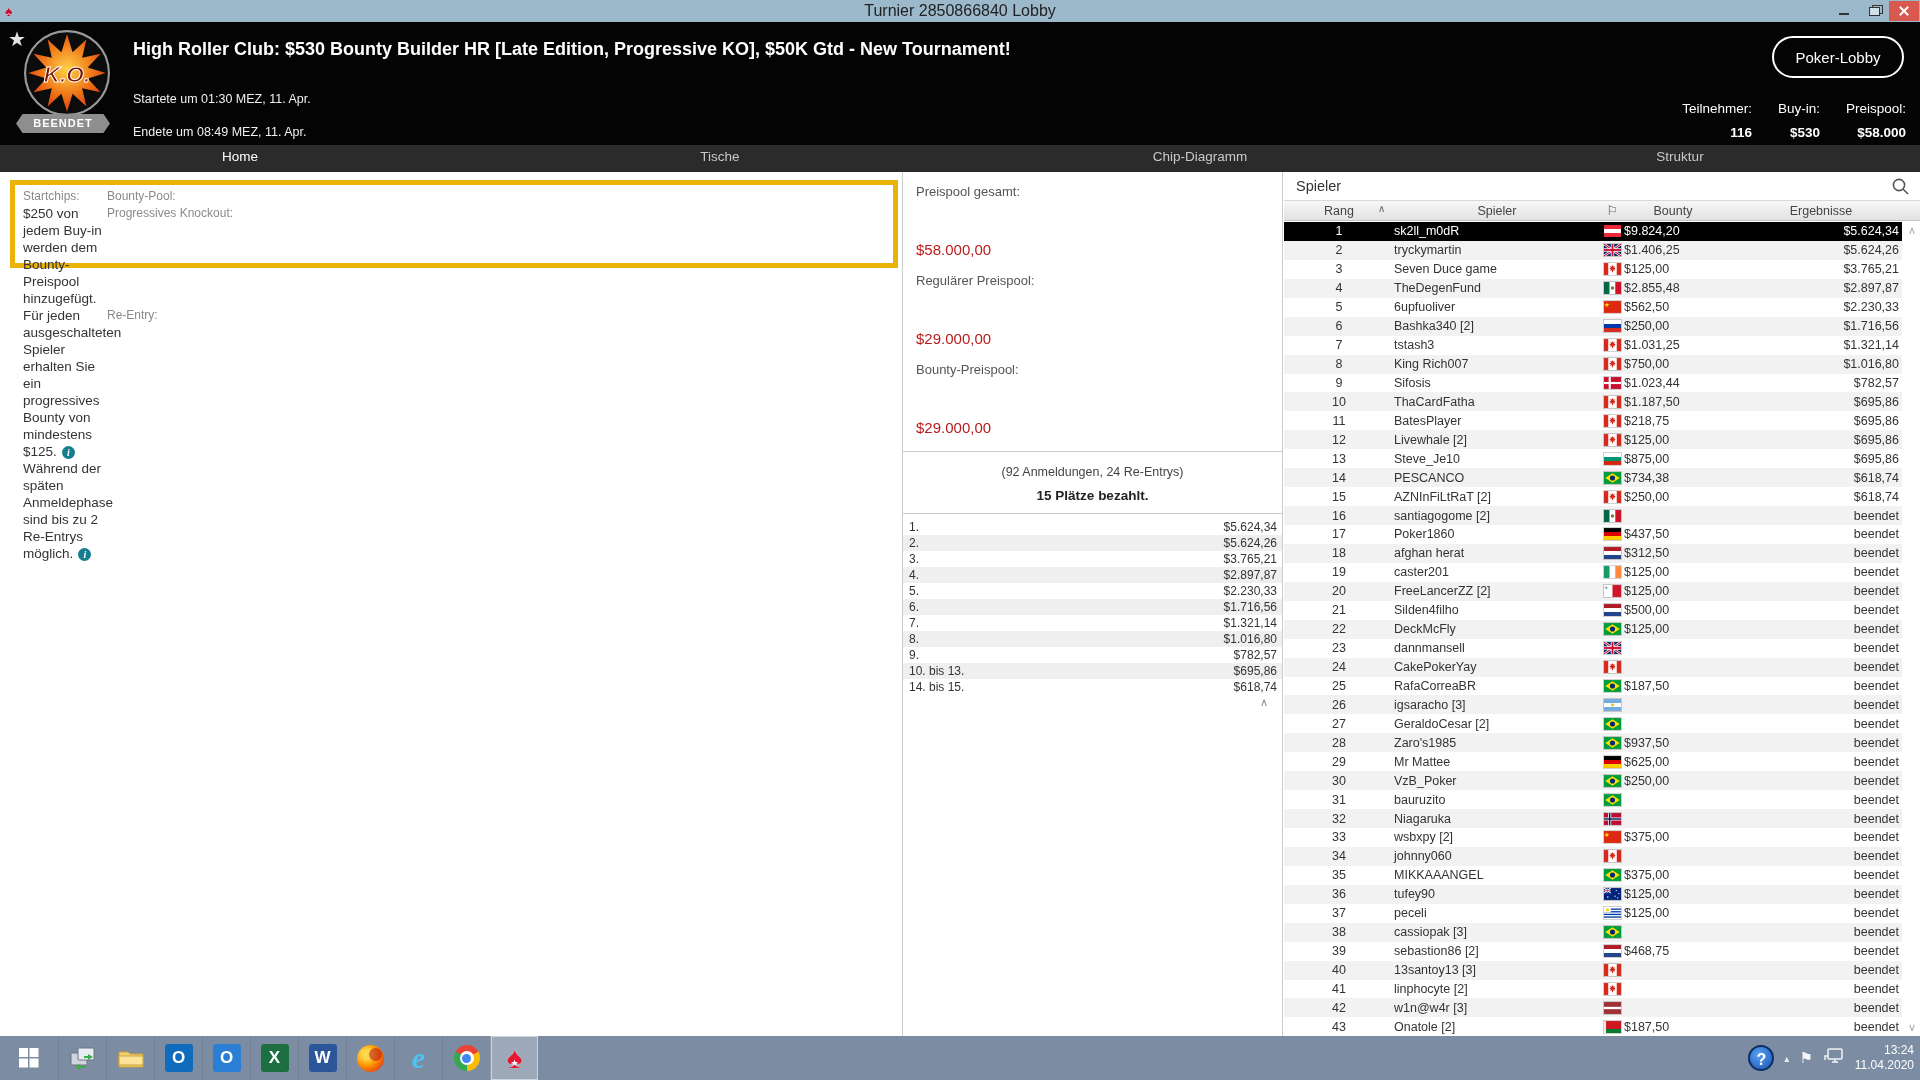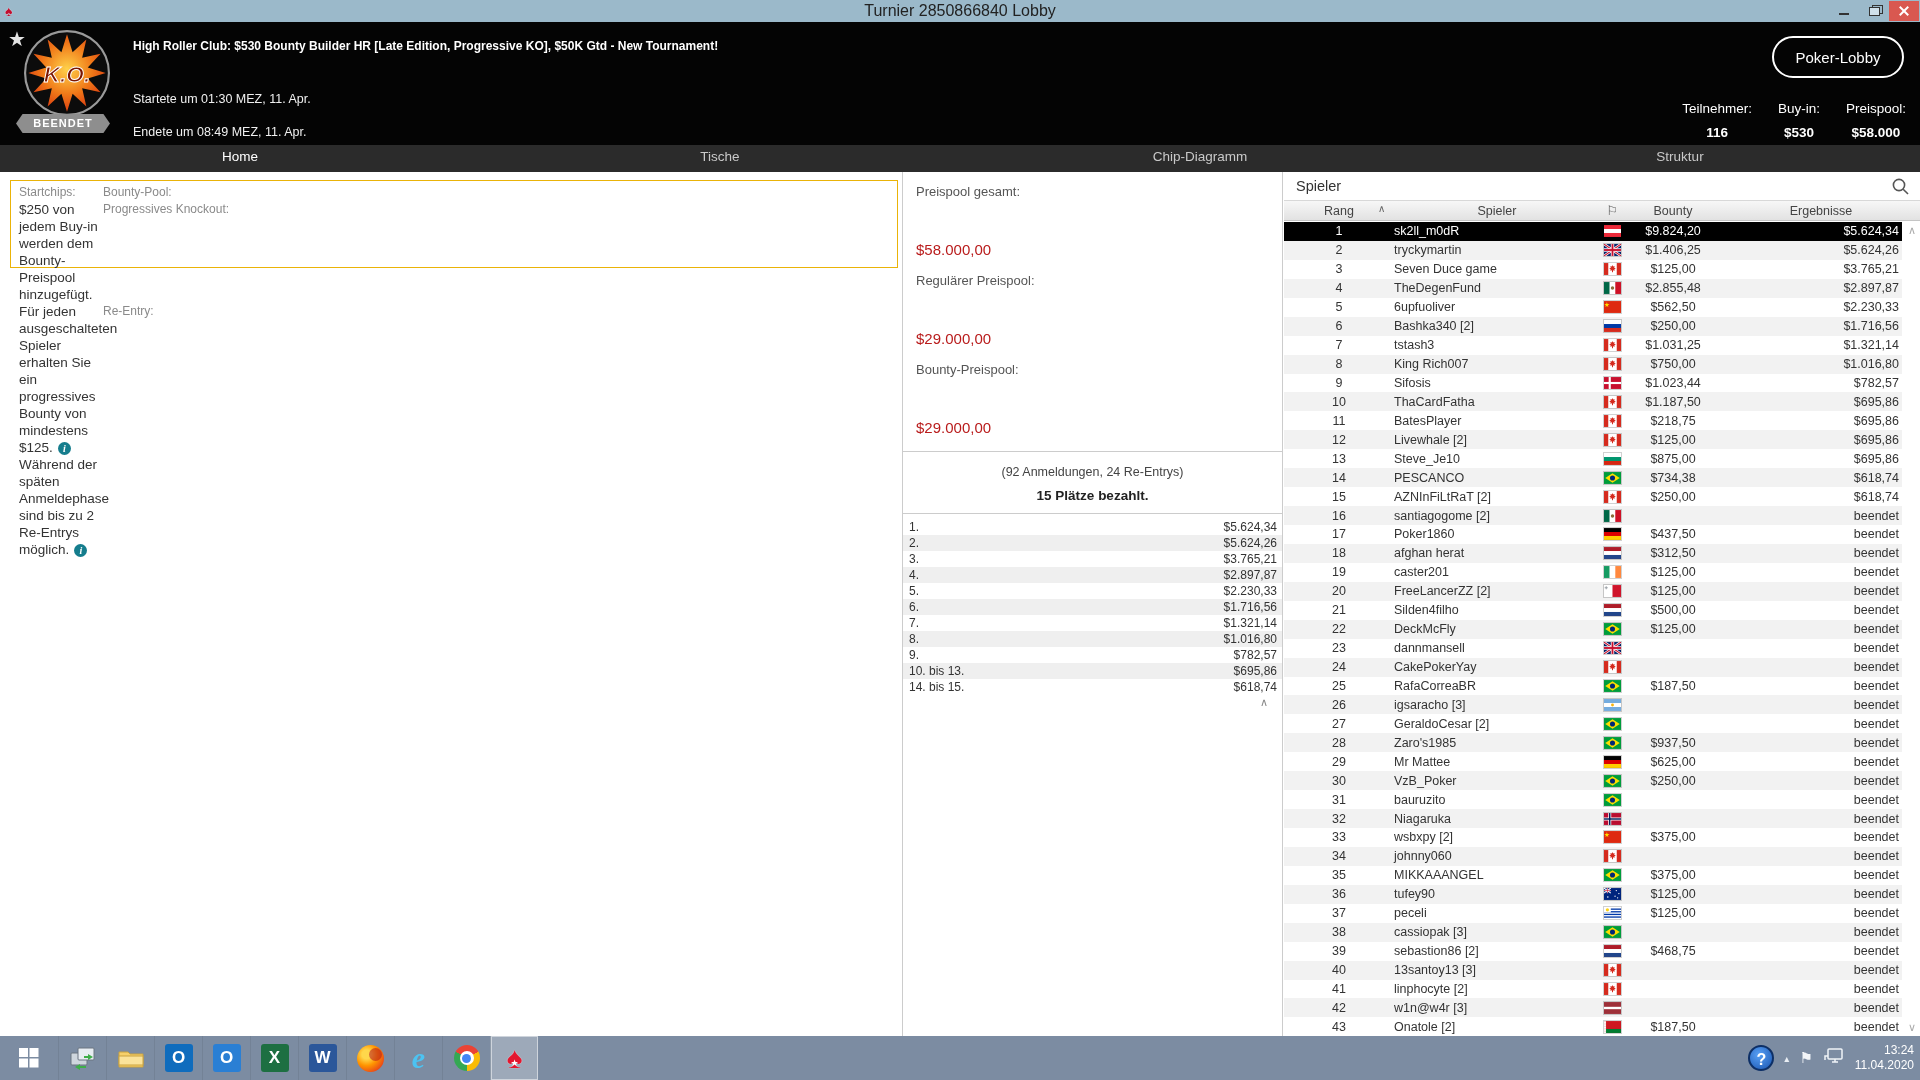--- a/index.html
+++ b/index.html
@@ -17,36 +17,36 @@
   .tbc.closeb{background:#d95850;}
   .tbc.closeb::before,.tbc.closeb::after{content:"";position:absolute;left:9px;top:9px;width:12px;height:2px;background:#fff;}
   .tbc.closeb::before{transform:rotate(45deg);} .tbc.closeb::after{transform:rotate(-45deg);}
   
   .header{position:absolute;top:22px;left:0;right:0;height:123px;background:#040404;color:#fff;}
   .fav-star{position:absolute;left:8px;top:5px;font-size:20px;color:#e4e4e4;cursor:pointer;}
   .ko-logo{position:absolute;left:24px;top:8px;width:86px;height:86px;}
   .badge{position:absolute;left:16px;top:92px;width:94px;height:19px;background:#8e8e8e;color:#fff;
          font-size:11px;font-weight:bold;letter-spacing:1px;text-align:center;line-height:19px;
          clip-path:polygon(7% 0,93% 0,100% 50%,93% 100%,7% 100%,0 50%);}
-  .t-title{position:absolute;left:133px;top:17px;font-size:12px;font-weight:bold;}
+  .t-title{position:absolute;left:133px;top:17px;font-size:18px;font-weight:bold;}
   .t-start{position:absolute;left:133px;top:70px;font-size:12.5px;color:#f0f0f0;}
   .t-end{position:absolute;left:133px;top:103px;font-size:12.5px;color:#f0f0f0;}
   .lobby-btn{position:absolute;right:16px;top:14px;width:132px;height:42px;border:2px solid #fff;border-radius:22px;
              background:transparent;color:#fff;font-size:15px;font-family:inherit;cursor:pointer;}
   .hstats{position:absolute;right:14px;top:79px;display:flex;gap:26px;}
-  .hstat{text-align:center;font-size:13.5px;}
+  .hstat{text-align:right;font-size:13.5px;}
   .hs-label{margin-bottom:9px;} .hs-value{font-weight:bold;}
   
   .tabbar{position:absolute;top:145px;left:0;right:0;height:44px;background:#2b2b2b;display:flex;}
   .tab{flex:1;text-align:center;line-height:23px;font-size:13.5px;color:#c9c9c9;position:relative;cursor:pointer;}
   .tab.active{color:#fff;}
   .tab.active::after{content:"";position:absolute;left:0;right:22px;bottom:0;height:6px;background:#c51230;}
   
   .content{position:absolute;top:172px;left:0;right:0;height:864px;background:#fff;}
-  .info-box{position:absolute;left:10px;top:8px;width:888px;height:88px;border:1px solid #eab308;box-sizing:border-box;
+  .info-box{position:absolute;left:10px;top:8px;width:888px;height:88px;border:5px solid #eab308;box-sizing:border-box;
             padding:3px 8px;display:grid;grid-template-columns:80px 1fr;column-gap:4px;align-content:start;}
   .ilabel{color:#8a8a8a;font-size:12px;line-height:17px;}
   .itext{color:#333;font-size:13.5px;line-height:17px;}
   .info-ic{display:inline-block;width:13px;height:13px;border-radius:50%;background:#157d8d;color:#fff;
            font-size:10px;font-style:italic;font-weight:bold;text-align:center;line-height:13px;margin-left:5px;
            font-family:"Liberation Serif",serif;cursor:pointer;}
   
   .prize-panel{position:absolute;left:902px;top:0;width:381px;height:100%;border-left:1px solid #ccc;border-right:1px solid #ccc;box-sizing:border-box;}
   .pools{padding:12px 0 0 13px;}
   .pool{margin-bottom:13px;}
@@ -74,21 +74,21 @@
   .hc-bounty{flex:0 0 98px;text-align:center;}
   .hc-result{flex:1;text-align:center;}
   .pp-rows{position:absolute;top:50px;bottom:0;left:0;right:18px;display:flex;flex-direction:column;}
   .prow{flex:1;display:flex;align-items:center;font-size:12.5px;color:#333;cursor:pointer;}
   .prow.stripe{background:#f2f2f2;}
   .prow.sel{background:#000;color:#fff;}
   .c-rank{flex:0 0 110px;text-align:center;}
   .c-name{flex:0 0 206px;text-align:left;}
   .c-flag{flex:0 0 24px;display:flex;justify-content:center;}
   .flagsvg{box-shadow:0 0 0 1px rgba(0,0,0,.18);}
-  .c-bounty{flex:0 0 98px;text-align:center;}
+  .c-bounty{flex:0 0 98px;text-align:left;}
   .c-result{flex:1;text-align:right;padding-right:3px;}
   .scroll-up{position:absolute;top:52px;right:4px;color:#aaa;font-size:11px;cursor:pointer;}
   .scroll-down{position:absolute;bottom:2px;right:4px;color:#aaa;font-size:11px;cursor:pointer;}
   
   .taskbar{position:absolute;bottom:0;left:0;right:0;height:44px;background:#7c8ca2;display:flex;align-items:center;}
   .start{width:58px;height:44px;display:flex;align-items:center;justify-content:center;cursor:pointer;}
   .task-icons{display:flex;height:44px;}
   .ticon{width:47px;height:44px;display:flex;align-items:center;justify-content:center;border-left:1px solid rgba(0,0,0,0.07);cursor:pointer;position:relative;}
   .ticon.active{background:rgba(255,255,255,0.25);box-shadow:inset 0 0 0 1px rgba(255,255,255,0.5);}
   .sq-ic{width:28px;height:28px;border-radius:3px;display:flex;align-items:center;justify-content:center;

